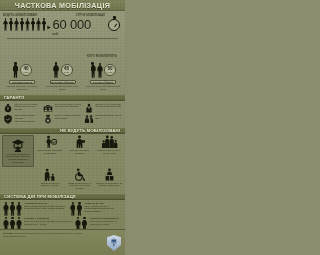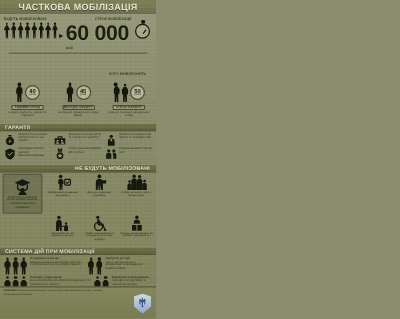--- a/index.html
+++ b/index.html
@@ -58,21 +58,21 @@
     width:4.4px; height:10.6px; background:#15170c;
     clip-path:polygon(38% 0,62% 0,100% 26%,100% 40%,72% 34%,72% 100%,56% 100%,50% 60%,44% 100%,28% 100%,28% 34%,0 40%,0 26%);
   }
   .arrow-sep {
     flex:0 0 auto; width:5px; align-self:center;
     font-size:6px; color:#15170c; line-height:1; font-weight:bold;
     text-align:center;
   }
   .bignum-wrap { flex:1 1 auto; padding-left:1px; }
   .bignum {
-    font-size:17px; font-weight:bold; line-height:1;
+    font-size:13px; font-weight:normal; line-height:1;
     color:#1d1f10; letter-spacing:-.2px; white-space:nowrap;
     text-shadow:0 1px 0 rgba(255,255,255,.12);
   }
   .bignum-sub { font-size:2.8px; font-weight:bold; color:#3a3c24; margin-top:.5px; }
   .watch {
     position:absolute; right:3px; top:5px;
     width:15px; height:16px;
   }
   .watch .dial {
     position:absolute; left:1px; top:3px; width:12px; height:12px;

